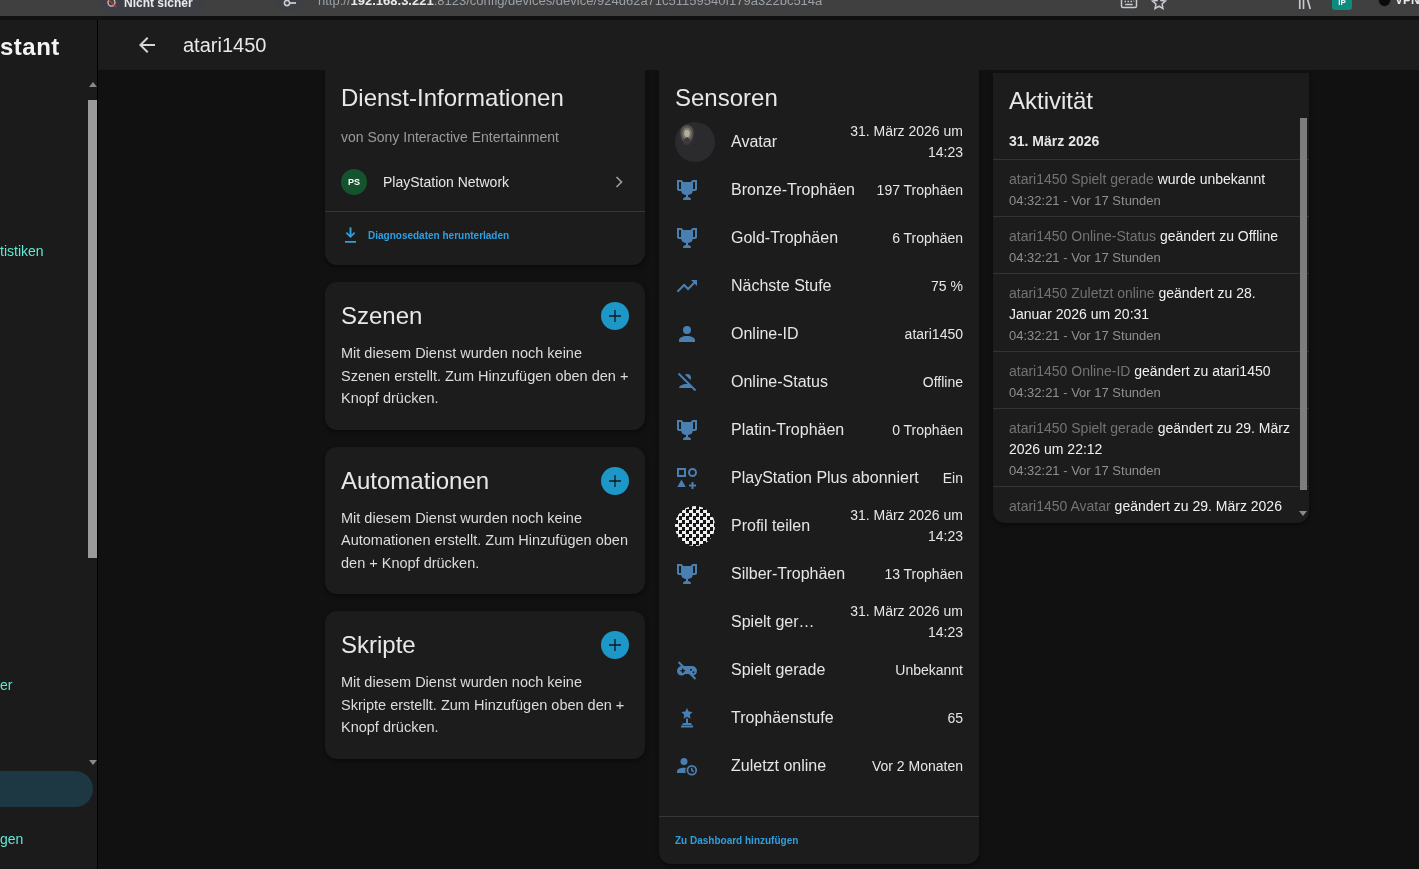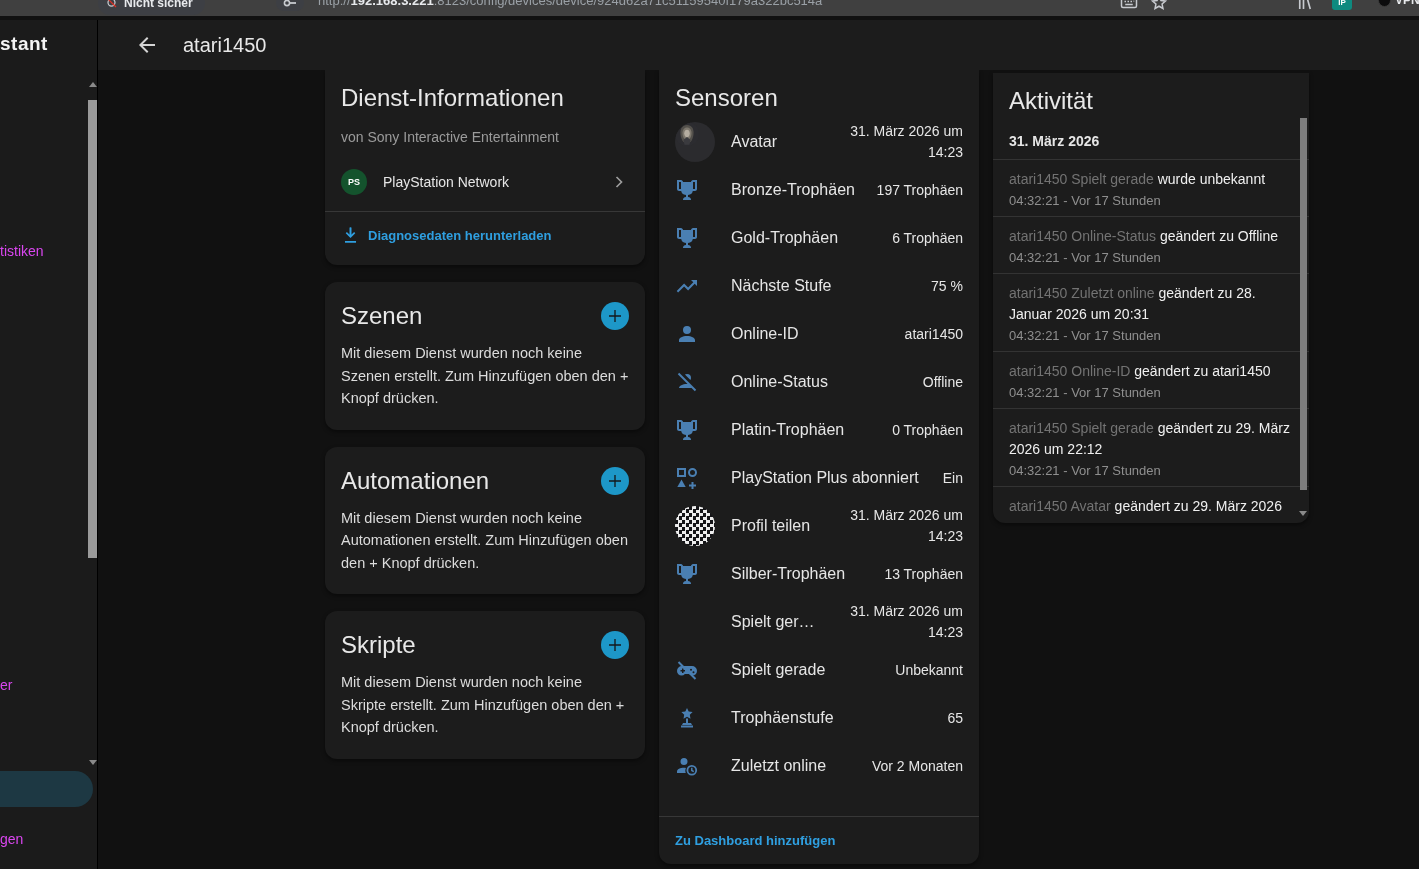--- a/index.html
+++ b/index.html
@@ -17,22 +17,22 @@
   .chrome-ico { position:absolute; top:-6px; width:18px; height:18px; color:#c7cacf; }
   .ipbadge { position:absolute; left:1332px; top:-5px; width:20px; height:15px; background:#0e8a7f; border-radius:3px; color:#fff; font-size:8px; font-weight:bold; display:flex; align-items:center; justify-content:center; }
   .vpn { position:absolute; left:1378px; top:-7px; display:flex; align-items:center; gap:4px; color:#e8eaed; font-size:12px; font-weight:bold; }
   .vpn .dot { width:13px; height:13px; border-radius:50%; background:#0b0b0c; border:1px solid #3a3a3a; }
 
   
   .app { position:absolute; left:0; top:20px; width:1419px; height:849px; display:flex; }
 
   
   .sidebar { position:relative; width:98px; height:100%; background:#1b1b1b; border-right:1px solid #000; flex:none; }
-  .brand-frag { position:absolute; left:0; top:13px; font-size:19px; font-weight:bold; color:#f4f4f4; letter-spacing:.5px; }
-  .side-frag { position:absolute; left:0; font-size:14px; font-weight:500; color:#d946ef; }
+  .brand-frag { position:absolute; left:0; top:13px; font-size:24px; font-weight:bold; color:#f4f4f4; letter-spacing:.5px; }
+  .side-frag { position:absolute; left:0; font-size:14px; font-weight:500; color:#5eead4; }
   .sel-item { position:absolute; left:-18px; top:751px; width:111px; height:36px; border-radius:18px; background:#1d3843; }
   .side-scroll { position:absolute; left:88px; top:60px; width:9px; height:700px; }
   .side-scroll .thumb { position:absolute; left:0; top:20px; width:9px; height:458px; background:#9a9a9a; }
   .caret-up, .caret-dn { position:absolute; left:1px; width:0; height:0; border-left:4px solid transparent; border-right:4px solid transparent; }
   .caret-up { top:2px; border-bottom:5px solid #8a8a8a; }
   .caret-dn { top:680px; border-top:5px solid #8a8a8a; }
 
   
   .main { position:relative; flex:1; height:100%; display:flex; flex-direction:column; background:#111; }
   .topbar { height:50px; background:#1c1c1c; display:flex; align-items:center; flex:none; }
@@ -48,21 +48,21 @@
 
   .col1 { position:absolute; left:227px; top:0; width:320px; display:flex; flex-direction:column; gap:17px; }
   .svc-card { height:195px; overflow:hidden; }
   .svc-head { padding:12px 16px 0; }
   .svc-attr { margin-top:13px; font-size:14px; color:#9b9b9b; line-height:20px; }
   .intg-row { margin-top:15px; height:40px; display:flex; align-items:center; gap:16px; cursor:pointer; }
   .ps-badge { width:26px; height:26px; border-radius:50%; background:#14532d; display:flex; align-items:center; justify-content:center; color:#fff; font-size:9px; font-weight:bold; flex:none; }
   .intg-label { font-size:14px; color:#e6e6e6; flex:1; }
   .chev { width:20px; height:20px; color:#9e9e9e; }
   .svc-div { margin-top:9px; }
-  .link-row { height:46px; display:flex; align-items:center; gap:8px; padding:0 16px; color:#2f9fe0; font-size:13px; font-weight:bold; cursor:pointer; }
+  .link-row { height:46px; display:flex; align-items:center; gap:8px; padding:0 16px; color:#2f9fe0; font-size:10px; font-weight:bold; cursor:pointer; }
   .link-row svg { width:19px; height:19px; flex:none; }
 
   .empty-card { padding:18px 16px 20px; }
   .empty-head { display:flex; align-items:center; justify-content:space-between; margin-bottom:10px; }
   .plus-btn { width:28px; height:28px; border-radius:50%; background:#1d97c8; color:#14191c; display:flex; align-items:center; justify-content:center; cursor:pointer; flex:none; }
   .plus-btn svg { width:16px; height:16px; }
   .empty-body { font-size:14.5px; color:#dcdcdc; line-height:22.5px; }
 
   
   .sensors-card { position:absolute; left:561px; top:0; width:320px; height:794px; display:flex; flex-direction:column; overflow:hidden; }

